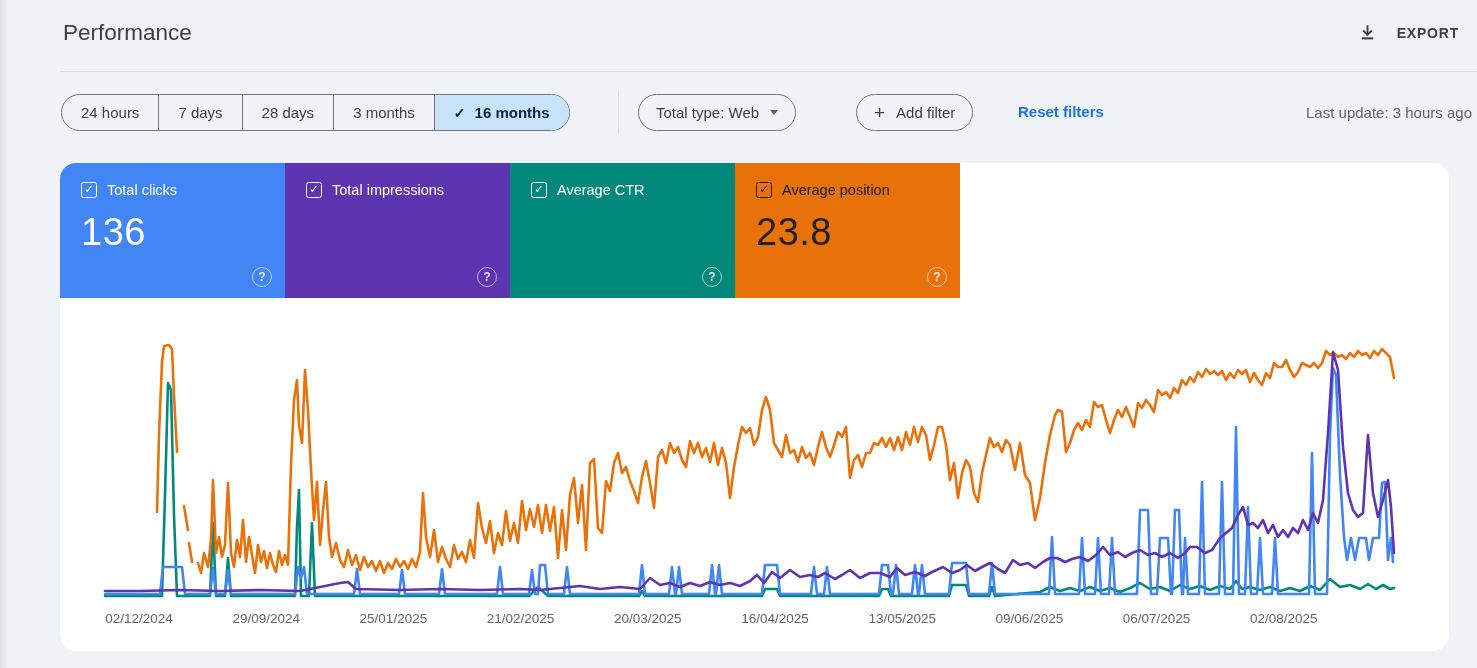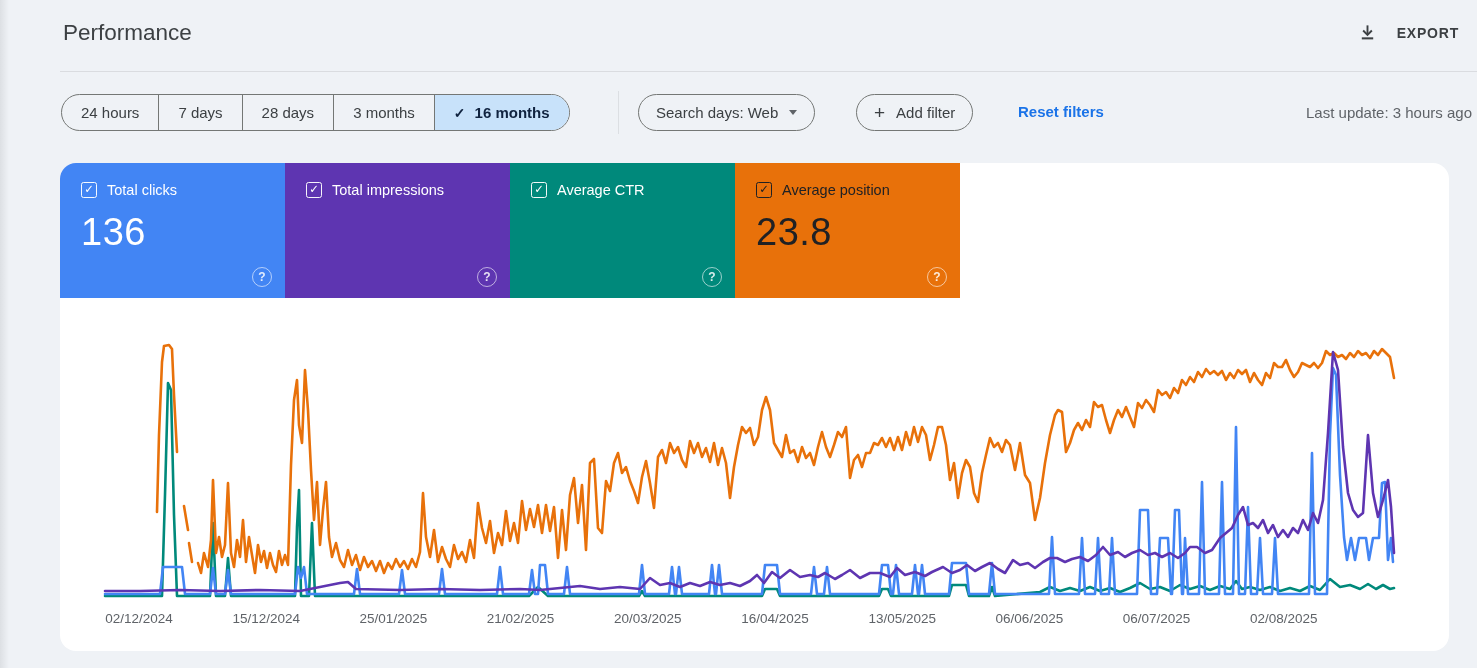--- a/index.html
+++ b/index.html
@@ -98,21 +98,21 @@
     </button>
     <button class="seg-item selected">
       <span class="check">✓</span>
       <span>16 months</span>
     </button>
   </div>
 
 <div class="vsep"></div>
 
 <button class="chip search-type">
-  <span>Search days: Web</span>
+  <span>Total type: Web</span>
   <span class="caret"></span>
 </button>
 
 <button class="chip add-filter">
   <span class="plus">+</span>
   <span>Add filter</span>
 </button>
 
 <a class="reset-link">Reset filters</a>
 
@@ -156,24 +156,24 @@
         <polyline points="5,281 62,281 65,180 68,68 71,75 74,200 77,281 110,281 113,208 116,281 125,281 128,243 131,281 195,281 197,212 199,175 201,281 209,281 212,208 215,281 429,281 438,272 448,281 539,281 542,276 545,281 662,281 665,274 677,274 680,281 779,281 782,274 788,274 791,281 849,281 852,270 866,270 869,281 889,281 892,272 895,281 940,277 950,272 960,276 970,273 980,276 990,272 1000,276 1010,273 1020,277 1030,273 1040,268 1050,274 1060,272 1070,276 1080,270 1090,274 1100,271 1110,275 1120,271 1130,274 1136,266 1142,274 1150,272 1160,275 1170,272 1180,276 1190,273 1200,276 1210,271 1220,275 1230,264 1240,272 1250,270 1260,274 1268,269 1276,274 1283,270 1290,274 1294,273" stroke="#00897b"></polyline>
         <polyline points="57,197 59,120 62,47 64,31 69,30 72,34 74,80 77,137" stroke="#e8710a"></polyline>
         <polyline points="84,191 88,215" stroke="#e8710a"></polyline>
         <polyline points="89,228 92,247" stroke="#e8710a"></polyline>
         <polyline points="98,248 101,258 104,238 108,252 111,225 113,165 116,238 119,222 122,242 125,230 128,168 131,238 134,252 137,225 140,242 143,205 146,247 149,222 152,240 155,258 158,230 161,247 164,236 167,253 170,238 173,250 176,257 179,236 182,250 185,240 188,250 191,150 194,85 197,65 199,110 202,128 205,55 208,95 211,155 214,205 217,167 220,230 223,195 226,167 229,222 232,242 236,228 240,245 244,252 248,235 252,250 256,240 260,255 264,242 268,252 272,246 276,256 280,246 284,258 288,248 292,254 296,244 300,252 304,246 308,254 312,244 316,252 320,237 323,178 326,222 330,242 334,215 338,247 342,232 346,244 350,252 354,230 358,244 362,237 366,247 370,225 374,243 378,188 382,213 386,228 390,206 394,238 398,218 402,230 406,196 410,226 414,208 418,228 422,186 426,215 430,194 434,212 438,190 442,218 446,190 450,216 454,192 458,243 462,195 466,235 470,180 474,163 478,208 482,170 486,235 490,148 494,144 498,213 502,218 506,166 510,176 514,148 518,138 522,158 526,152 530,166 534,176 538,188 542,162 546,146 550,168 554,193 558,142 562,135 566,148 570,128 574,138 578,132 582,145 586,152 590,126 594,138 598,128 602,142 606,133 610,147 614,128 618,150 622,133 626,148 630,183 634,152 638,130 642,112 646,118 650,113 654,130 658,122 662,95 666,82 670,95 674,128 678,135 682,142 686,120 690,138 694,135 698,147 702,132 706,143 710,138 714,150 718,132 722,117 726,132 730,142 734,130 738,117 742,122 746,112 750,163 754,145 758,140 762,152 766,138 770,138 774,128 778,130 782,123 786,132 790,123 794,135 798,122 802,135 806,117 810,130 814,112 818,127 822,112 826,120 830,145 834,130 838,112 842,112 846,130 850,165 854,148 858,183 862,158 866,145 870,152 874,178 878,187 882,158 886,140 890,123 894,132 898,128 902,137 906,125 910,130 915,155 920,128 925,160 930,168 935,205 940,183 945,148 950,120 955,100 958,95 962,97 966,137 970,128 974,115 978,108 982,115 986,105 990,112 994,87 998,92 1002,90 1006,105 1010,118 1014,105 1018,95 1022,102 1026,92 1030,102 1034,112 1038,88 1042,93 1046,85 1050,90 1054,97 1058,75 1062,80 1066,77 1070,83 1074,73 1078,78 1082,65 1086,70 1090,62 1094,67 1098,57 1102,62 1106,54 1110,59 1114,56 1118,60 1122,56 1126,65 1130,58 1134,63 1138,55 1142,59 1146,55 1150,67 1154,58 1158,65 1162,70 1166,58 1170,63 1174,48 1178,52 1182,52 1186,45 1190,55 1194,62 1198,57 1202,48 1206,50 1210,52 1214,48 1218,53 1222,48 1226,36 1230,40 1234,38 1238,42 1242,40 1246,44 1250,38 1254,42 1258,36 1262,40 1266,38 1270,43 1274,36 1278,40 1282,34 1286,38 1290,42 1294,63" stroke="#e8710a"></polyline>
         <polyline points="5,279 56,279 60,279 63,252 82,252 85,279 110,279 113,253 116,279 125,279 128,255 131,279 195,279 198,252 201,263 204,252 207,279 254,279 257,254 260,279 299,279 302,255 305,279 339,279 342,254 345,279 397,279 400,252 403,279 429,279 432,255 435,279 438,279 440,250 445,250 448,279 464,279 467,252 470,279 539,279 542,250 545,279 569,279 572,252 575,279 576,279 579,252 582,279 609,279 612,250 615,279 616,279 619,250 622,279 662,279 665,250 677,250 680,279 711,279 714,252 717,279 724,279 727,252 730,279 779,279 782,250 788,250 791,279 793,279 796,250 799,279 812,279 815,250 818,279 819,279 822,250 825,279 849,279 852,248 866,248 869,279 889,279 892,248 895,279 949,279 952,222 955,279 979,279 982,223 985,279 995,279 998,223 1001,279 1009,279 1012,223 1015,279 1037,279 1040,195 1048,195 1051,279 1057,279 1060,223 1068,223 1071,279 1072,279 1075,195 1079,195 1082,279 1083,279 1085,223 1088,279 1099,279 1102,167 1105,279 1119,279 1122,167 1125,279 1133,279 1136,112 1139,279 1145,279 1148,192 1151,279 1157,279 1160,223 1163,279 1172,279 1175,223 1178,279 1209,279 1212,138 1215,279 1227,279 1230,120 1233,53 1236,60 1240,160 1244,222 1247,245 1251,223 1255,245 1259,223 1266,223 1269,245 1273,223 1279,223 1282,168 1285,167 1288,245 1291,223 1293,247" stroke="#4285f4"></polyline>
         <polyline points="5,276 40,276 80,275 120,276 160,275 200,276 240,268 248,267 256,274 300,275 340,274 380,275 420,274 440,275 460,273 480,271 500,274 520,272 540,274 550,263 560,270 570,268 580,272 590,268 600,271 610,267 620,270 630,268 640,271 650,266 657,260 664,268 672,257 680,263 690,255 700,262 710,260 718,262 725,258 735,264 742,260 750,255 760,263 770,258 780,258 790,262 797,253 805,260 815,257 825,261 832,257 843,252 852,258 860,255 867,250 875,256 882,252 890,248 898,254 905,258 913,245 920,250 928,248 935,253 943,247 950,243 957,243 965,247 972,244 980,242 988,246 996,240 1003,232 1010,240 1018,237 1025,242 1032,238 1040,235 1048,240 1055,238 1062,242 1070,238 1078,243 1085,238 1090,232 1097,232 1105,238 1112,235 1120,223 1126,218 1132,213 1138,200 1143,192 1148,210 1153,208 1158,213 1163,205 1168,218 1173,210 1178,222 1183,215 1188,222 1193,213 1198,218 1203,205 1208,215 1213,198 1218,208 1223,185 1228,118 1233,37 1238,55 1243,132 1248,178 1253,195 1258,202 1263,198 1268,120 1273,178 1278,202 1283,185 1288,165 1291,192 1294,238" stroke="#5e35b1"></polyline>
       </svg>
     <div class="x-axis" id="x-axis">
         <span class="x-tick" style="left: 39px;">02/12/2024</span>
-        <span class="x-tick" style="left: 166.2px;">15/12/2024</span>
+        <span class="x-tick" style="left: 166.2px;">29/09/2024</span>
         <span class="x-tick" style="left: 293.4px;">25/01/2025</span>
         <span class="x-tick" style="left: 420.6px;">21/02/2025</span>
         <span class="x-tick" style="left: 547.8px;">20/03/2025</span>
         <span class="x-tick" style="left: 675px;">16/04/2025</span>
         <span class="x-tick" style="left: 802.2px;">13/05/2025</span>
-        <span class="x-tick" style="left: 929.4px;">06/06/2025</span>
+        <span class="x-tick" style="left: 929.4px;">09/06/2025</span>
         <span class="x-tick" style="left: 1056.6px;">06/07/2025</span>
         <span class="x-tick" style="left: 1183.8px;">02/08/2025</span>
       </div>
   </div>
 </div>
 
 </body></html>

